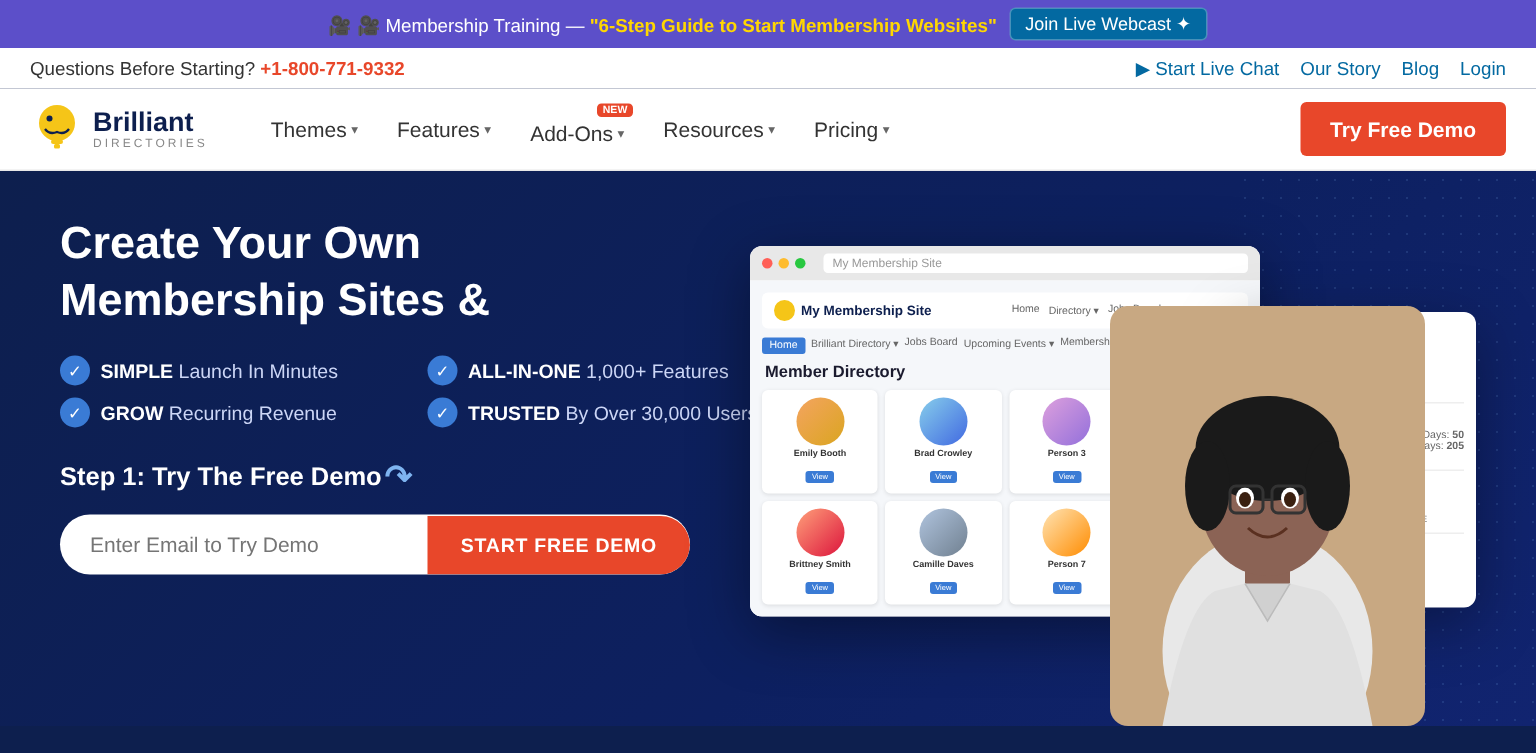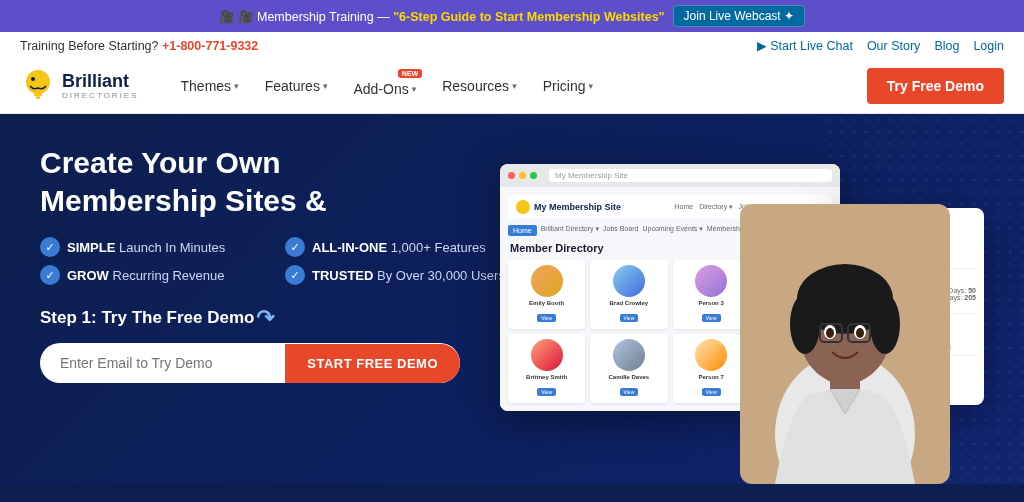--- a/index.html
+++ b/index.html
@@ -328,21 +328,21 @@
   <span>
     <span>🎥</span>
     <span>🎥 Membership Training  —  </span>
     <span class="highlight">"6-Step Guide to Start Membership Websites"</span>
   </span>
   <button class="webcast-link">Join Live Webcast ✦</button>
 </div>
 
 <div class="secondary-nav">
   <div>
-    <span>Training Before Starting?</span>
+    <span>Questions Before Starting?</span>
     <span class="phone">+1-800-771-9332</span>
   </div>
   <div class="right-links">
     <span class="live-chat">▶ Start Live Chat</span>
     <span>Our Story</span>
     <span>Blog</span>
     <span>Login</span>
   </div>
 </div>
 

